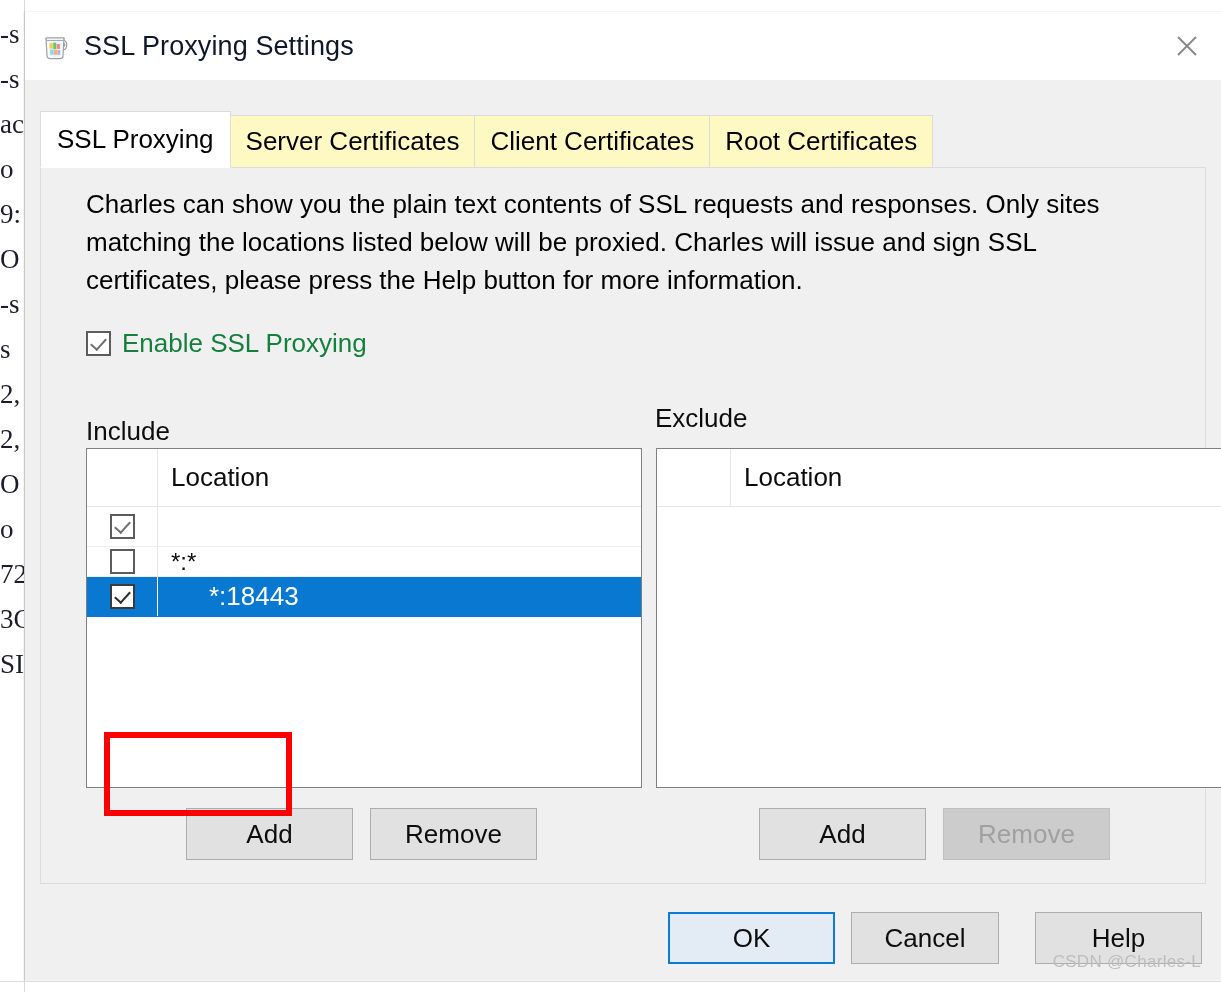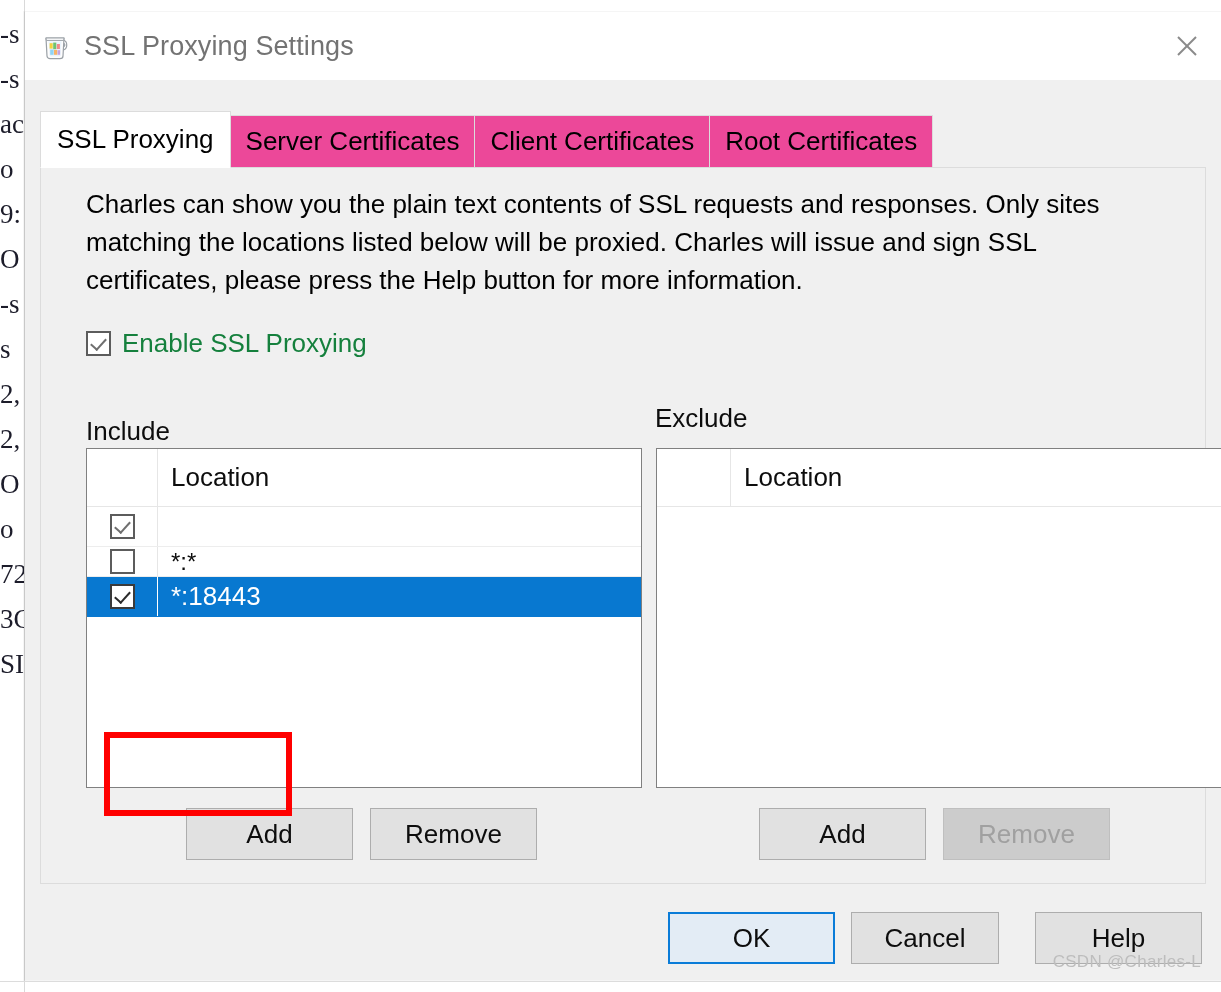--- a/index.html
+++ b/index.html
@@ -80,21 +80,21 @@
   }
   #app-icon {
     width: 32px;
     height: 32px;
     flex: 0 0 32px;
     position: relative;
     margin-right: 13px;
   }
   #title-text {
     font-size: 27px;
-    color: #737373;
+    color: #0f172a;
     font-family: "Liberation Sans", sans-serif;
     letter-spacing: 0.1px;
   }
   #close-btn {
     position: absolute;
     right: 0;
     top: 0;
     width: 68px;
     height: 68px;
     display: flex;
@@ -113,21 +113,21 @@
     align-items: flex-end;
   }
   .tab {
     height: 52px;
     display: flex;
     align-items: center;
     padding: 0 15px;
     box-sizing: border-box;
     font-size: 26px;
     color: #000000;
-    background: #ec4899;
+    background: #fef9c3;
     border: 1px solid #dcdcdc;
     border-bottom: none;
     margin-right: -1px;
     position: relative;
     cursor: default;
     white-space: nowrap;
   }
   .tab.active {
     background: #ffffff;
     border-color: #dcdcdc;
@@ -244,21 +244,21 @@
   .list-row {
     display: flex;
     align-items: center;
     height: 40px;
     border-bottom: 1px solid #ededed;
     box-sizing: border-box;
     background: #ffffff;
     cursor: default;
   }
   .list-row.short { height: 30px; }
-  .list-row.selected { background: #0878d0; border-bottom-color: #0878d0; }
+  .list-row.selected { background: #0878d0; border-bottom-color: #0878d0; gap: 38px; }
   .row-cb-col {
     width: 71px;
     flex: 0 0 71px;
     display: flex;
     align-items: center;
     justify-content: center;
     align-self: stretch;
     border-right: 1px solid #e6e6e6;
     box-sizing: border-box;
   }

